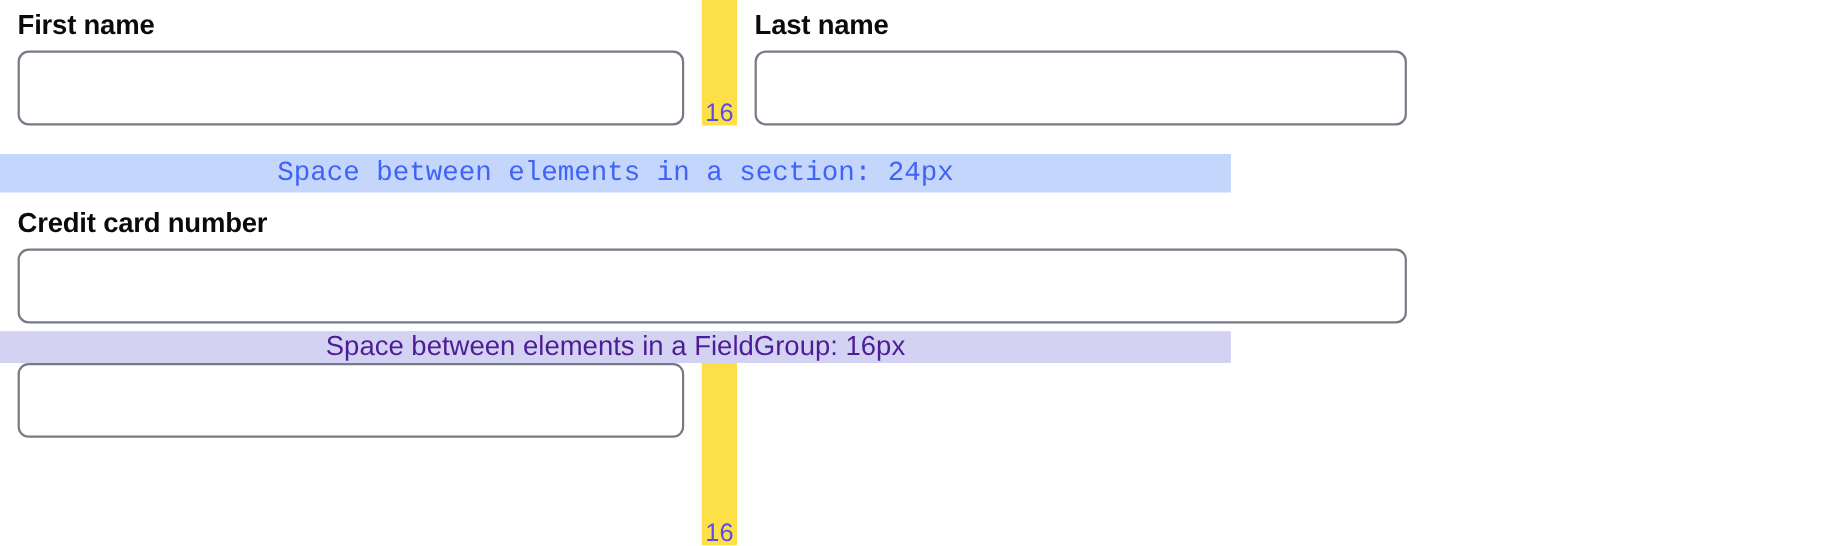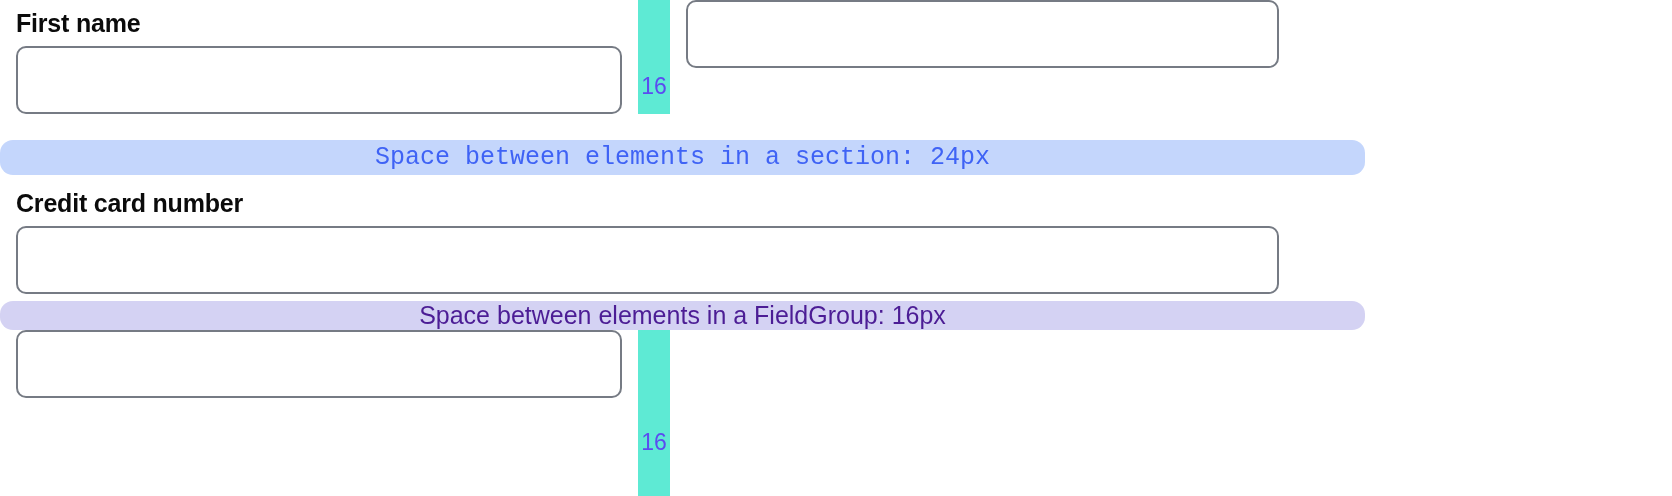--- a/index.html
+++ b/index.html
@@ -71,43 +71,42 @@
     color: #111111;
     padding: 0 14px;
     outline: none;
   }
   .field-input::placeholder { color: #8a8f98; }
 
   
   .gap-col {
     position: relative;
     width: 32px;
-    background: #5eead4;
+    background: #fde047;
     display: flex;
-    align-items: center;
+    align-items: flex-end;
     justify-content: center;
   }
   .gap-col .gap-label {
     font-family: "Liberation Sans", sans-serif;
     font-size: 23px;
     color: #5b4cf0;
     line-height: 1;
     white-space: nowrap;
   }
 
   
   .band {
     position: absolute;
     left: 0;
-    width: 1365px;
+    width: 1119px;
     display: flex;
     align-items: center;
     justify-content: center;
     box-sizing: border-box;
-    border-radius: 13px;
   }
   .band-section {
     background: #c4d6fc;
     height: 35px;
   }
   .band-section .band-text {
     font-family: "Liberation Mono", monospace;
     font-size: 25px;
     color: #3f63f5;
     letter-spacing: 0px;
@@ -132,20 +131,21 @@
 
     <div class="field-row" style="top:0px;">
       <div class="field-col left">
         <div class="field-label">First name</div>
         <input class="field-input" type="text" placeholder="" style="">
       </div>
       <div class="gap-col" style="height:114px;">
         <span class="gap-label" style="margin-top:58px;">16</span>
       </div>
       <div class="field-col right">
+        <div class="field-label">Last name</div>
         <input class="field-input" type="text" placeholder="" style="">
       </div>
     </div>
 
     <div class="band band-section" style="top:140px;">
       <span class="band-text">Space between elements in a section: 24px</span>
     </div>
 
     <div class="field-row" style="top:180px;">
       <div class="field-col full">

